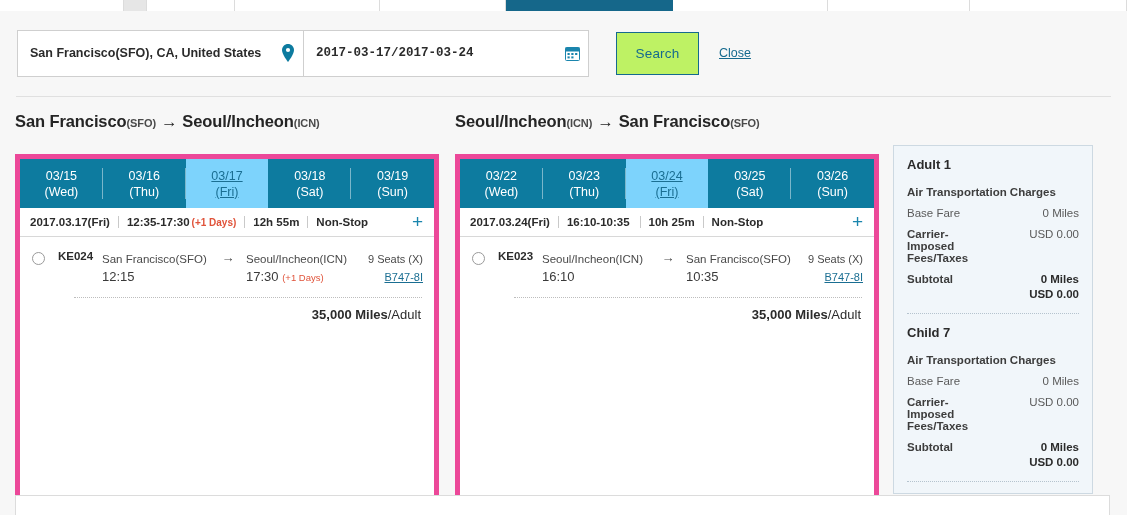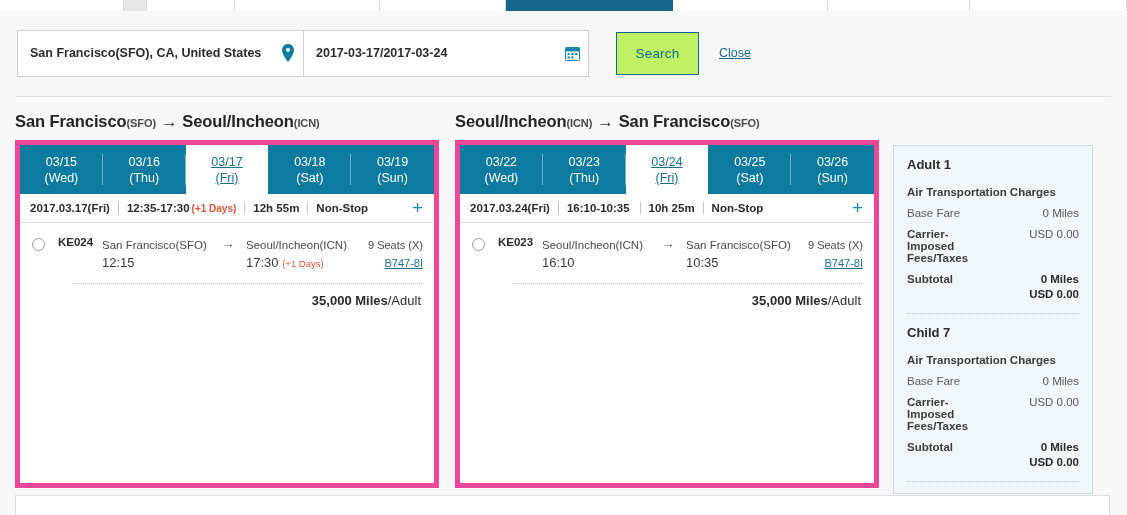--- a/index.html
+++ b/index.html
@@ -41,21 +41,21 @@
   }
   .field:last-child { border-right: none; }
   .field .val {
     font-size: 12.5px; font-weight: bold; color: #2b2b2b;
     white-space: nowrap; overflow: hidden;
   }
   .f-origin { width: 286px; }
   .f-origin .val { width: 243px; }
   .f-dest { width: 286px; }
   .f-dest .val { width: 243px; }
-  .f-date { width: 284px; }
+  .f-date { width: 284px; font-family: Liberation Mono, monospace; }
   .f-date .val { width: 240px; }
 
   .pin-icon { width: 14px; height: 18px; margin-left: auto; position: relative; }
   .pin-icon svg { display: block; }
 
   .cal-icon { margin-left: auto; width: 15px; height: 15px; }
 
   .search-btn {
     margin-left: 27px; width: 83px; height: 43px;
     border: 1px solid #156a8e; background: #bef264; color: #156a8e;
@@ -74,21 +74,21 @@
 
   
   .trip {
     position: absolute; top: 112px;
   }
   .trip-left  { left: 15px;  width: 424px; }
   .trip-right { left: 455px; width: 424px; }
 
   .trip-title {
     font-size: 16.5px; font-weight: bold; color: #252525;
-    white-space: nowrap; margin-bottom: 9px; letter-spacing: -.1px;
+    white-space: nowrap; margin-bottom: 23px; letter-spacing: -.1px;
   }
   .trip-title .code { font-size: 11px; font-weight: bold; color: #4a4a4a; }
   .trip-title .arrow { font-weight: normal; padding: 0 5px; }
 
   .card {
     border: 5px solid #ec4899; background: #fff; height: 348px;
   }
 
   
   .datetabs {
@@ -98,21 +98,21 @@
     flex: 1; display: flex; flex-direction: column;
     align-items: center; justify-content: center;
     color: #ffffff; font-size: 12.5px; line-height: 16px;
     cursor: pointer; position: relative;
   }
   .dtab:not(:last-child)::after {
     content: ""; position: absolute; right: 0; top: 9px;
     width: 1px; height: 31px; background: rgba(255,255,255,.45);
   }
   .dtab.sel {
-    background: #ffffff; color: #1a6e92;
+    background: #7dd3fc; color: #1a6e92;
   }
   .dtab.sel::after { display: none; }
   .dtab.sel .d1, .dtab.sel .d2 { text-decoration: underline; }
   .dtab.sel + .dtab::before {
     content: ""; position: absolute; left: 0; top: 0; width: 0; height: 0;
   }
 
   
   .summary {
     display: flex; align-items: center; height: 29px;

